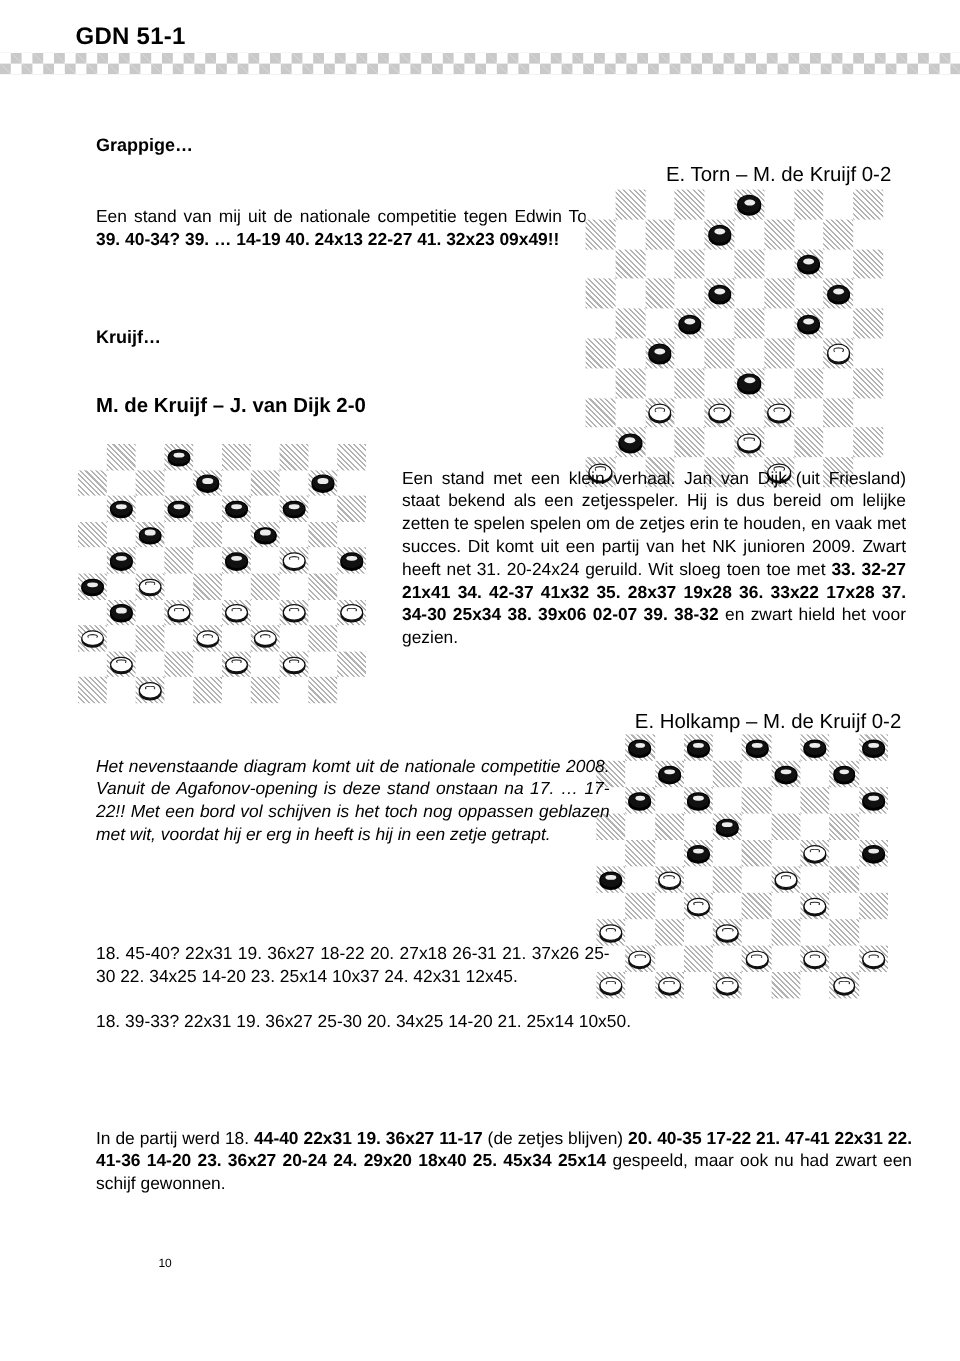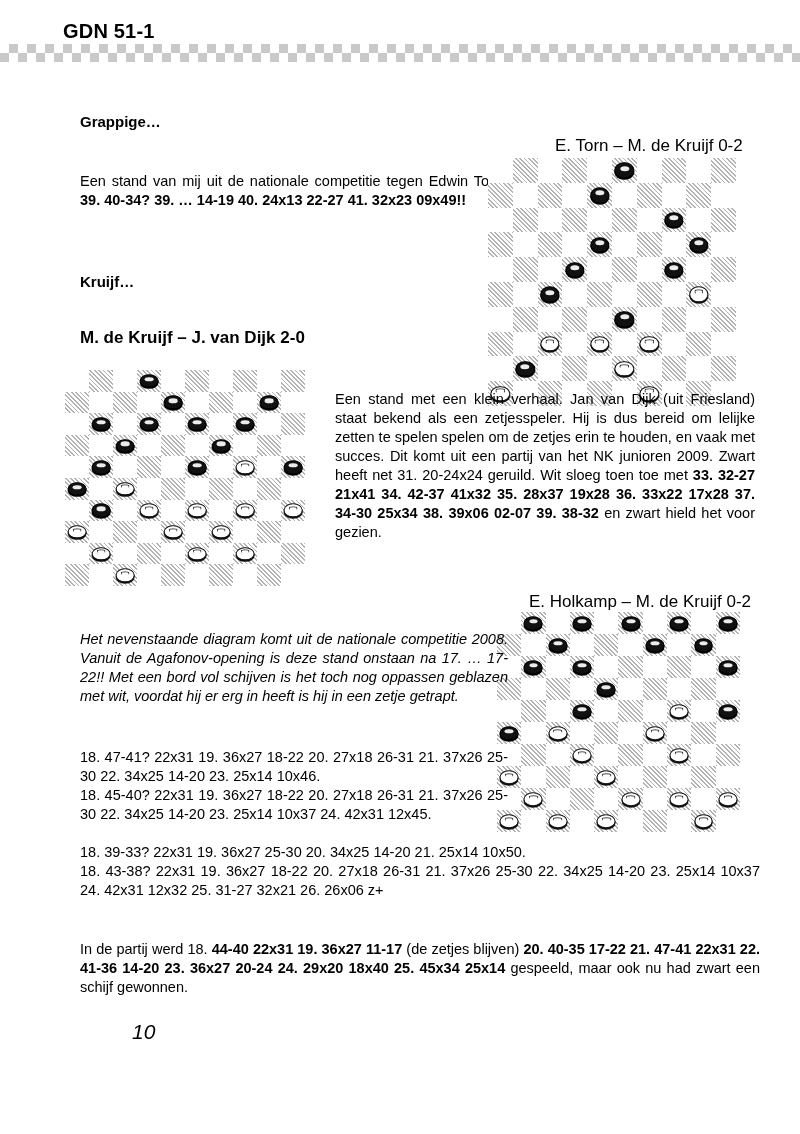--- a/index.html
+++ b/index.html
@@ -72,21 +72,21 @@
     box-shadow:0 1.5px 0 0 #101010;
   }
   .piece.white::after {
     content:""; position:absolute; left:22%; top:14%;
     width:56%; height:36%; border-radius:50%;
     border:1.2px solid #2a2a2a; border-bottom-color:transparent;
     box-sizing:border-box;
   }
 
   
-  .pagenum { position:absolute; left:132px; top:1020px; font-size:21px;font-style:italic; }
+  .pagenum { position:absolute; left:132px; top:1048px; font-size:10px; }
 </style>
 </head>
 <body>
 
 <div class="page">
 
   <div class="hdr-title">GDN 51-1</div>
   <div class="hdr-strip"></div>
 
   <div class="t sec-head" style="left:63px; top:112px;">Grappige…</div>
@@ -552,23 +552,21 @@
       <div class="sq dark"></div>
       <div class="sq"></div>
       <div class="sq dark">
         <div class="piece white"></div>
       </div>
       <div class="sq"></div>
     </div>
 
   <div class="t just i" style="left:63px; top:630px; width:428px;">Het nevenstaande diagram komt uit de nationale competitie 2008. Vanuit de Agafonov-opening is deze stand onstaan na 17. … 17-22!! Met een bord vol schijven is het toch nog oppassen geblazen met wit, voordat hij er erg in heeft is hij in een zetje getrapt.</div>
 
-  <div class="t just" style="left:63px; top:748px; width:428px;">18. 47-41? 22x31 19. 36x27 18-22 20. 27x18 26-31 21. 37x26 25-30 22. 34x25 14-20 23. 25x14 10x46.</div>
   <div class="t just" style="left:63px; top:786px; width:428px;">18. 45-40? 22x31 19. 36x27 18-22 20. 27x18 26-31 21. 37x26 25-30 22. 34x25 14-20 23. 25x14 10x37 24. 42x31 12x45.</div>
   <div class="t" style="left:63px; top:843px; width:680px;">18. 39-33? 22x31 19. 36x27 25-30 20. 34x25 14-20 21. 25x14 10x50.</div>
-  <div class="t just" style="left:63px; top:862px; width:680px;">18. 43-38? 22x31 19. 36x27 18-22 20. 27x18 26-31 21. 37x26 25-30 22. 34x25 14-20 23. 25x14 10x37 24. 42x31 12x32 25. 31-27 32x21 26. 26x06 z+</div>
 
   <div class="t just" style="left:63px; top:940px; width:680px;"><span>In de partij werd 18. </span><span class="b">44-40 22x31 19. 36x27 11-17</span><span> (de zetjes blijven) </span><span class="b">20. 40-35 17-22 21. 47-41 22x31 22. 41-36 14-20 23. 36x27 20-24 24. 29x20 18x40 25. 45x34 25x14</span><span> gespeeld, maar ook nu had zwart een schijf gewonnen.</span></div>
 
 
   <div class="pagenum">10</div>
 
 </div>
 
 </body></html>

